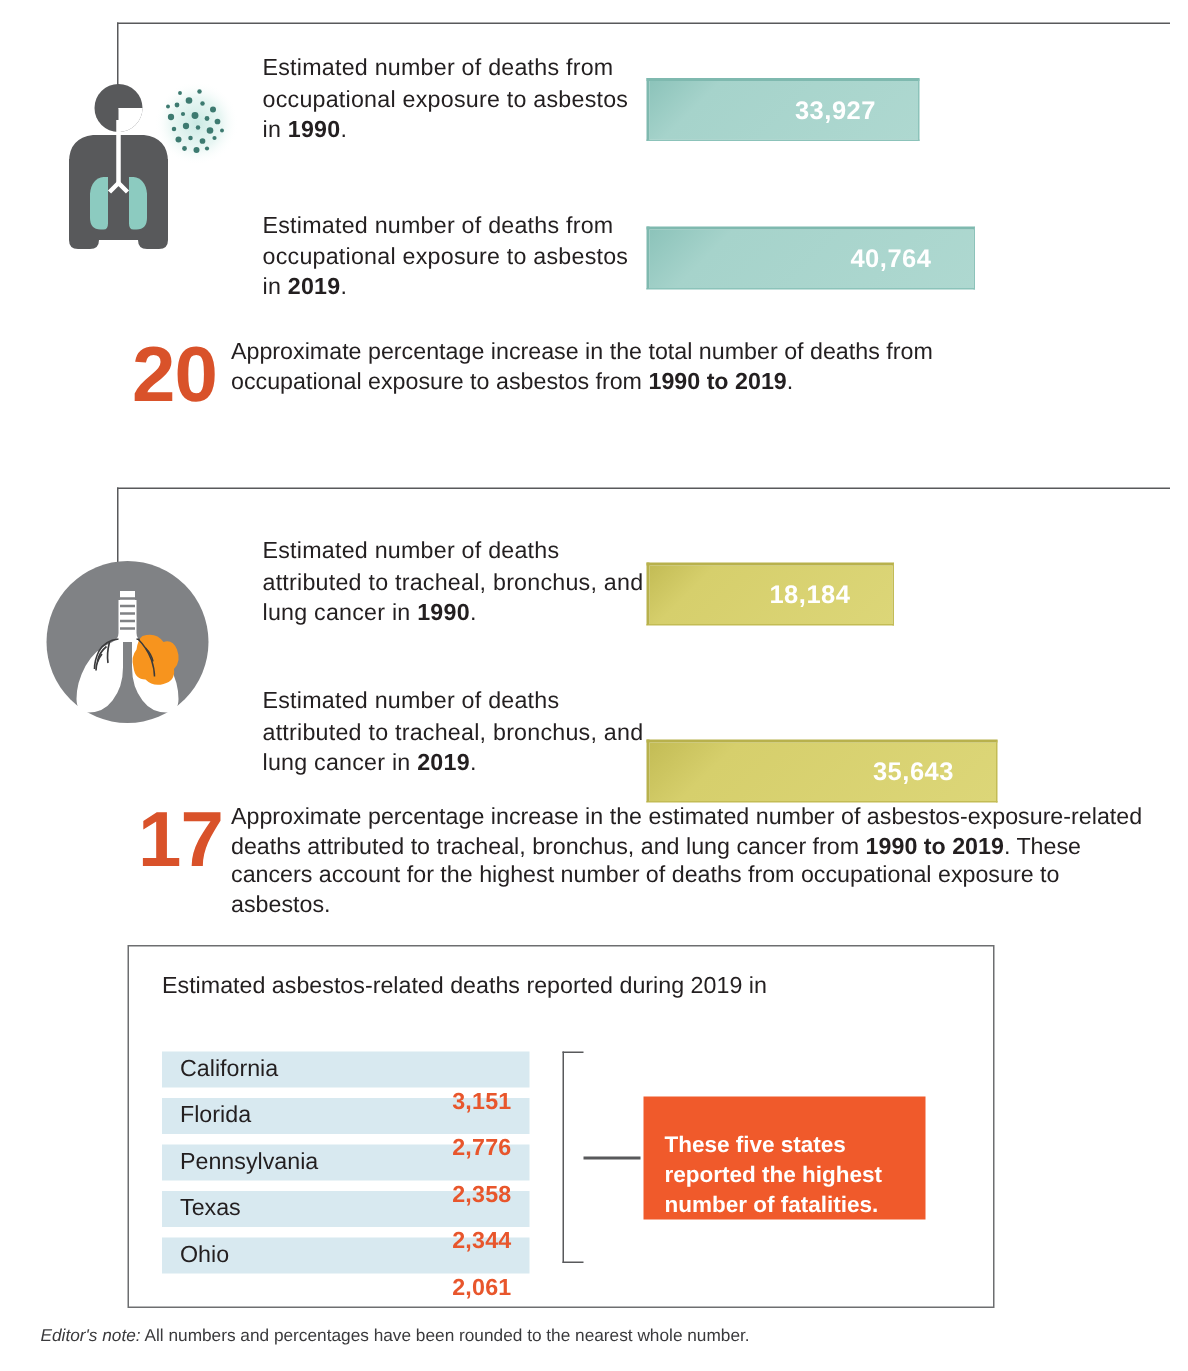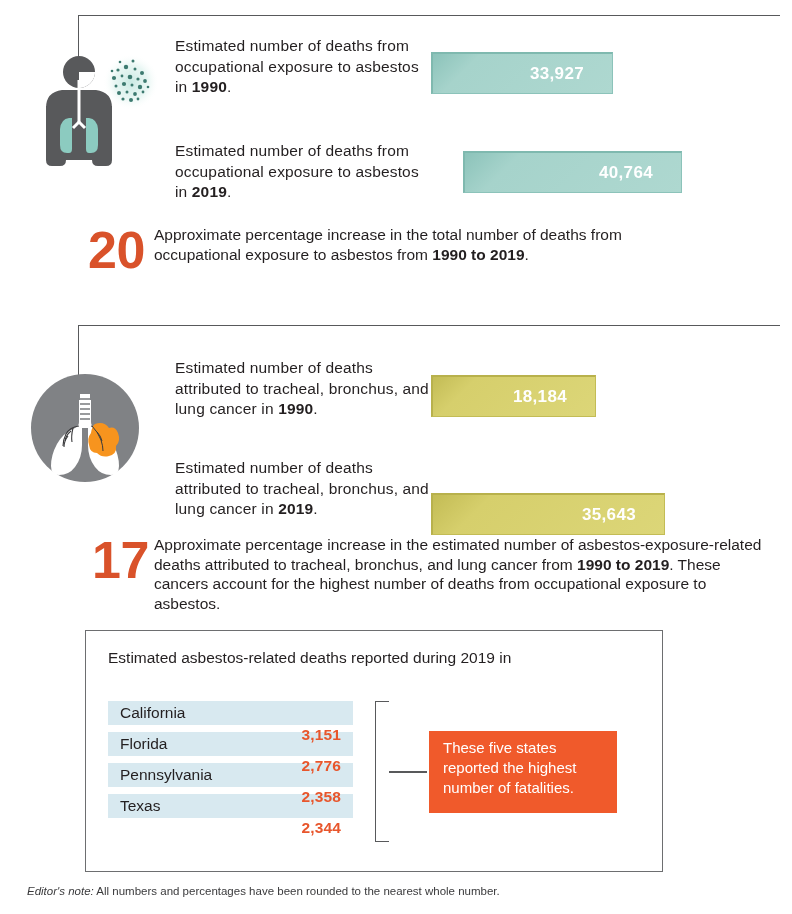--- a/index.html
+++ b/index.html
@@ -157,21 +157,22 @@
     background: #58595b;
   }
   .callout {
     position: absolute;
     left: 343px;
     top: 100px;
     width: 188px;
     height: 82px;
     background: #f05a2b;
     box-sizing: border-box;
-    padding: 7px 14px;
+    padding: 23px 14px;
+    font-weight: bold;
   }
   .callout-text {
     color: #ffffff;
     font-size: 15px;
     line-height: 20px;
   }
 
   
   .footnote {
     position: absolute;
@@ -249,21 +250,21 @@
 </div>
 <div class="bar bar-teal" style="left:431px; top:52px; width:182px;">
   <span>33,927</span>
 </div>
 
 <div class="stat-row" style="left:175px; top:141px; width:250px;">
   <div class="stat-label">
     <span>Estimated number of deaths from occupational exposure to asbestos in </span><b>2019</b><span>.</span>
   </div>
 </div>
-<div class="bar bar-teal" style="left:431px; top:151px; width:219px;margin-left:32px;">
+<div class="bar bar-teal" style="left:431px; top:151px; width:219px;">
   <span>40,764</span>
 </div>
 
 <div class="bignum" style="left:88px; top:230px;">20</div>
 <div class="bignum-text" style="left:154px; top:225px; width:505px;">
   <span>Approximate percentage increase in the total number of deaths from occupational exposure to asbestos from </span><b>1990 to 2019</b><span>.</span>
 </div>
 
 <div class="rule-h" style="left:78px; top:325px; width:702px;"></div>
 <div class="rule-v" style="left:78px; top:325px; height:62px;"></div>
@@ -340,20 +341,24 @@
       <span class="state-val">2,776</span>
     </div>
     <div class="state-row">
       <span class="state-name">Pennsylvania</span>
       <span class="state-val">2,358</span>
     </div>
     <div class="state-row">
       <span class="state-name">Texas</span>
       <span class="state-val">2,344</span>
     </div>
+    <div class="state-row">
+      <span class="state-name">Ohio</span>
+      <span class="state-val">2,061</span>
+    </div>
   </div>
 
   <div class="bracket"></div>
   <div class="bracket-stem"></div>
 
   <div class="callout">
     <div class="callout-text">These five states reported the highest number of fatalities.</div>
   </div>
 </div>
 

